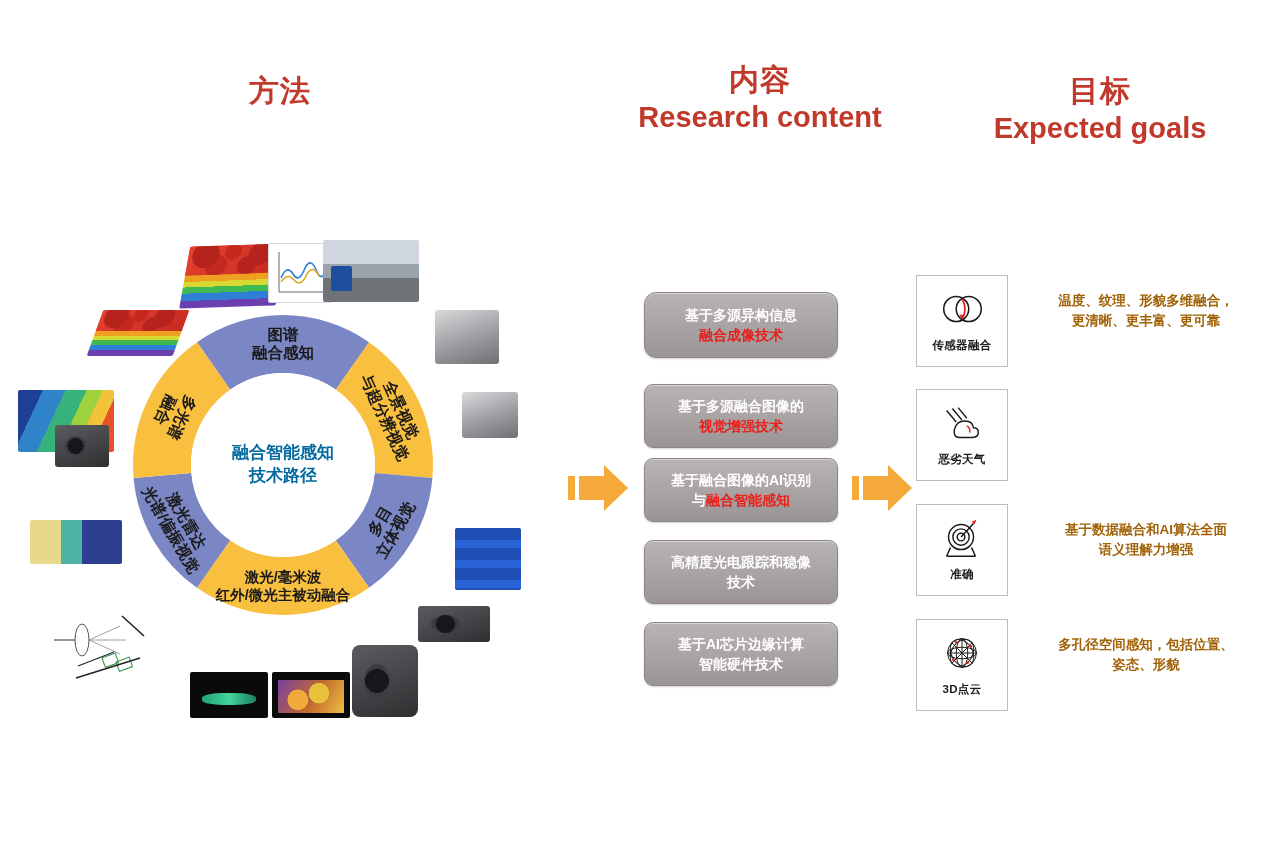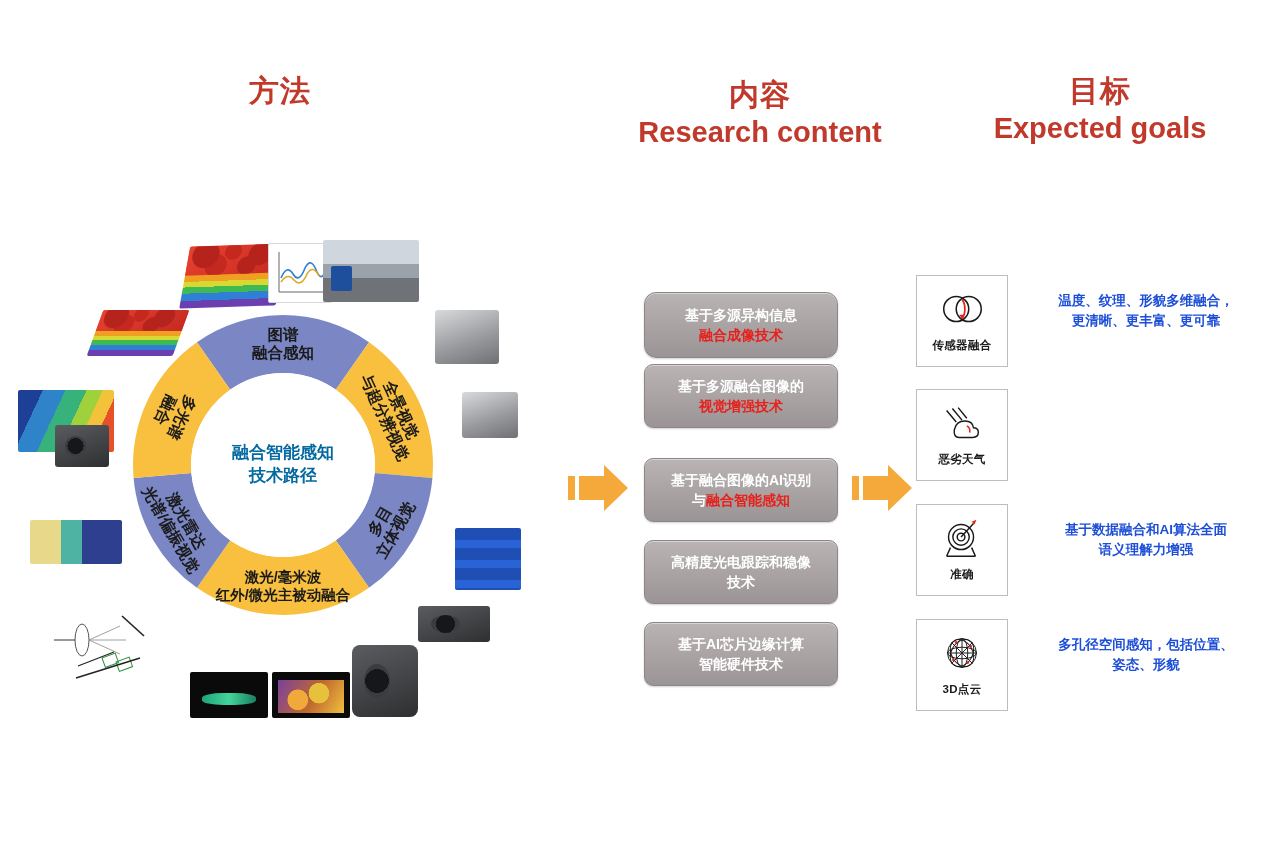--- a/index.html
+++ b/index.html
@@ -8,21 +8,21 @@
     font-family:"Liberation Sans","DejaVu Sans",sans-serif;
     color:#231f20;
   }
   .stage{position:absolute;inset:0;}
 
   
   .col-head{position:absolute;text-align:center;color:#c0392b;font-weight:bold;line-height:1.12;}
   .col-head .cn{display:block;font-size:30px;letter-spacing:1px;}
   .col-head .en{display:block;font-size:29px;margin-top:4px;}
   #head-solution{left:135px;top:74px;width:290px;}
-  #head-content {left:560px;top:78px;width:400px;}
+  #head-content {left:560px;top:63px;width:400px;}
   #head-goals   {left:940px;top:74px;width:320px;}
 
   
   #donut-wrap{position:absolute;left:118px;top:300px;width:330px;height:330px;}
   #donut-wrap svg{display:block;overflow:visible;}
   .seg-label{font-family:"Liberation Sans","DejaVu Sans",sans-serif;font-weight:bold;fill:#1a1a1a;}
   .donut-center{position:absolute;left:50%;top:50%;transform:translate(-50%,-50%);
     width:190px;text-align:center;font-size:17px;font-weight:bold;line-height:1.35;color:#0369a1;}
 
   
@@ -75,21 +75,21 @@
 
   
   .goal-row{position:absolute;left:916px;width:344px;height:92px;}
   .goal-card{position:absolute;left:0;top:0;width:92px;height:92px;
     border:1px solid #bdbdbd;background:#fff;
     display:flex;flex-direction:column;align-items:center;justify-content:flex-start;
     padding-top:10px;box-sizing:border-box;}
   .goal-card .ico{width:50px;height:46px;display:block;}
   .goal-card .cap{font-size:11.5px;font-weight:bold;color:#1a1a1a;margin-top:6px;letter-spacing:.3px;}
   .goal-text{position:absolute;left:116px;top:16px;width:228px;text-align:center;
-    font-size:13.5px;font-weight:bold;line-height:1.5;color:#1d4ed8;}
+    font-size:13.5px;font-weight:bold;line-height:1.5;color:#a16207;}
 </style>
 </head>
 <body>
 
 <div class="stage">
 
   <div class="col-head" id="head-solution">
     <span class="cn">方法</span>
   </div>
   <div class="col-head" id="head-content">
@@ -191,21 +191,21 @@
     </svg>
   </div>
 
   <div id="research-boxes">
       <div class="proc-box" style="top: 292px; height: 64px; border-radius: 12px;">
         <div>
           <div>基于多源异构信息</div>
           <div><span class="hl">融合成像技术</span></div>
         </div>
       </div>
-      <div class="proc-box" style="top: 364px; height: 62px;">
+      <div class="proc-box" style="top: 384px; height: 62px;">
         <div>
           <div>基于多源融合图像的</div>
           <div><span class="hl">视觉增强技术</span></div>
         </div>
       </div>
       <div class="proc-box" style="top: 458px; height: 62px;">
         <div>
           <div>基于融合图像的AI识别</div>
           <div><span>与</span><span class="hl">融合智能感知</span></div>
         </div>

